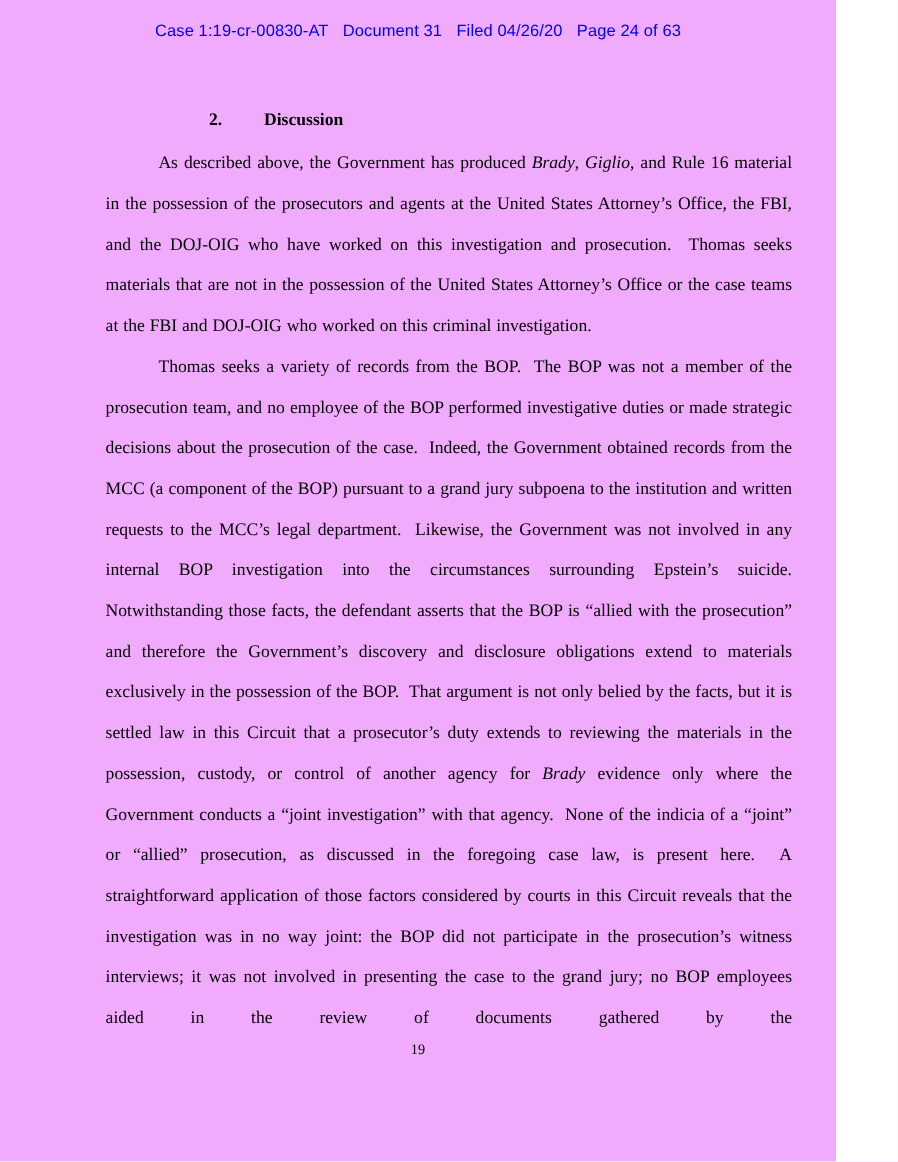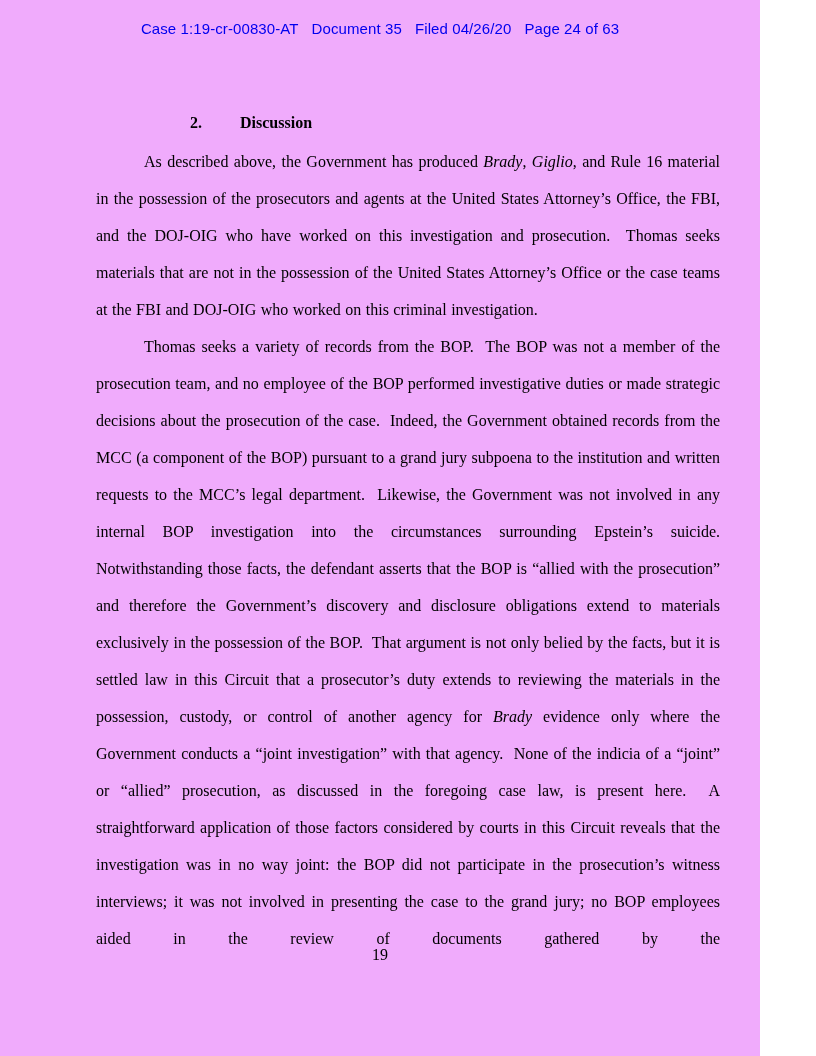--- a/index.html
+++ b/index.html
@@ -31,21 +31,21 @@
   .content {
     position: absolute;
     top: 96px;
     left: 96px;
     width: 624px;
   }
   .section-heading {
     font-size: 16px;
     font-weight: bold;
     line-height: 20px;
-    margin: 17px 0 10px 94px;
+    margin: 4px 0 10px 94px;
     padding: 0;
   }
   .section-number {
     display: inline-block;
     width: 50px;
   }
   .para {
     margin: 0;
     padding: 0;
     font-size: 16px;
@@ -61,31 +61,31 @@
   }
   .justify-last {
     text-align-last: justify;
   }
   .page-number {
     position: absolute;
     top: 946px;
     left: 0;
     right: 0;
     text-align: center;
-    font-size: 16px;
+    font-size: 13px;
   }
 </style>
 </head>
 <body>
 
 <div class="page">
 
   <div class="ecf-header" style="color: rgb(0, 0, 238);">
       <span>Case 1:19-cr-00830-AT</span>
-      <span>Document 35</span>
+      <span>Document 31</span>
       <span>Filed 04/26/20</span>
       <span>Page 24 of 63</span>
     </div>
 
   <div class="content">
     <h2 class="section-heading"><span class="section-number">2.</span><span>Discussion</span></h2>
 
     <div>
         <p class="para"><span>As described above, the Government has produced </span><em>Brady</em><span>, </span><em>Giglio</em><span>, and Rule 16 material in the possession of the prosecutors and agents at the United States Attorney’s Office, the FBI, and the DOJ-OIG who have worked on this investigation and prosecution.  Thomas seeks materials that are not in the possession of the United States Attorney’s Office or the case teams at the FBI and DOJ-OIG who worked on this criminal investigation.</span></p>
         <p class="para justify-last"><span>Thomas seeks a variety of records from the BOP.  The BOP was not a member of the prosecution team, and no employee of the BOP performed investigative duties or made strategic decisions about the prosecution of the case.  Indeed, the Government obtained records from the MCC (a component of the BOP) pursuant to a grand jury subpoena to the institution and written requests to the MCC’s legal department.  Likewise, the Government was not involved in any internal BOP investigation into the circumstances surrounding Epstein’s suicide.  Notwithstanding those facts, the defendant asserts that the BOP is “allied with the prosecution” and therefore the Government’s discovery and disclosure obligations extend to materials exclusively in the possession of the BOP.  That argument is not only belied by the facts, but it is settled law in this Circuit that a prosecutor’s duty extends to reviewing the materials in the possession, custody, or control of another agency for </span><em>Brady</em><span> evidence only where the Government conducts a “joint investigation” with that agency.  None of the indicia of a “joint” or “allied” prosecution, as discussed in the foregoing case law, is present here.  A straightforward application of those factors considered by courts in this Circuit reveals that the investigation was in no way joint: the BOP did not participate in the prosecution’s witness interviews; it was not involved in presenting the case to the grand jury; no BOP employees aided in the review of documents gathered by the</span></p>

